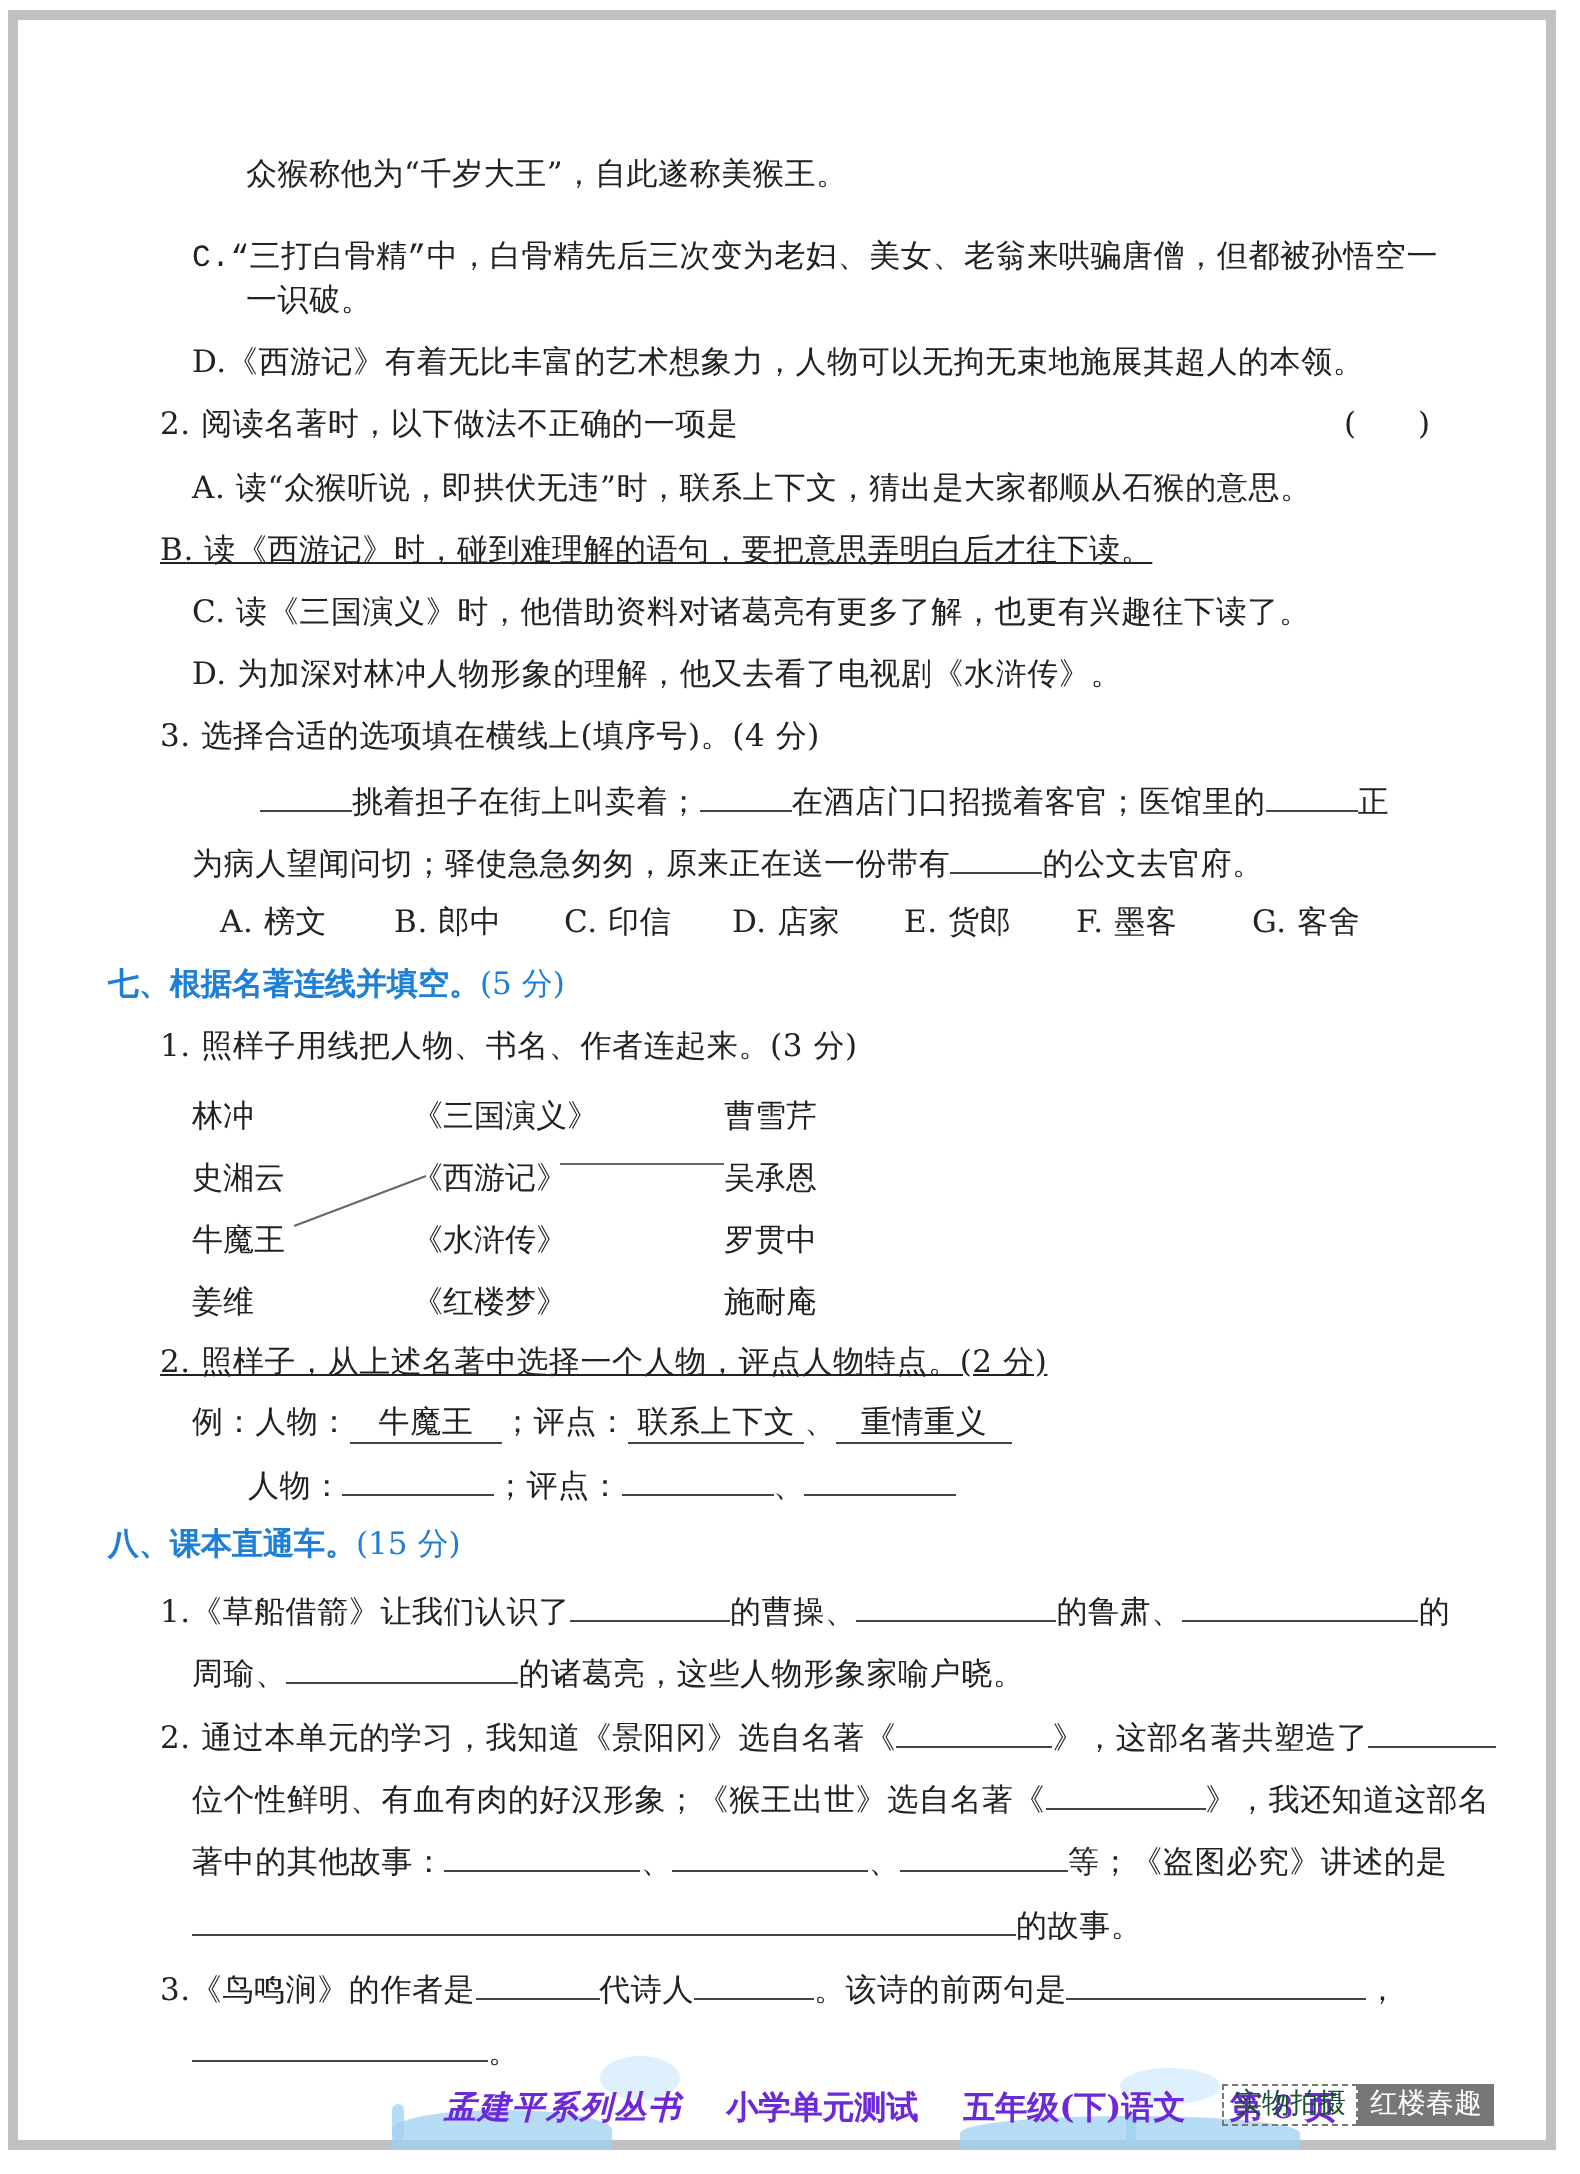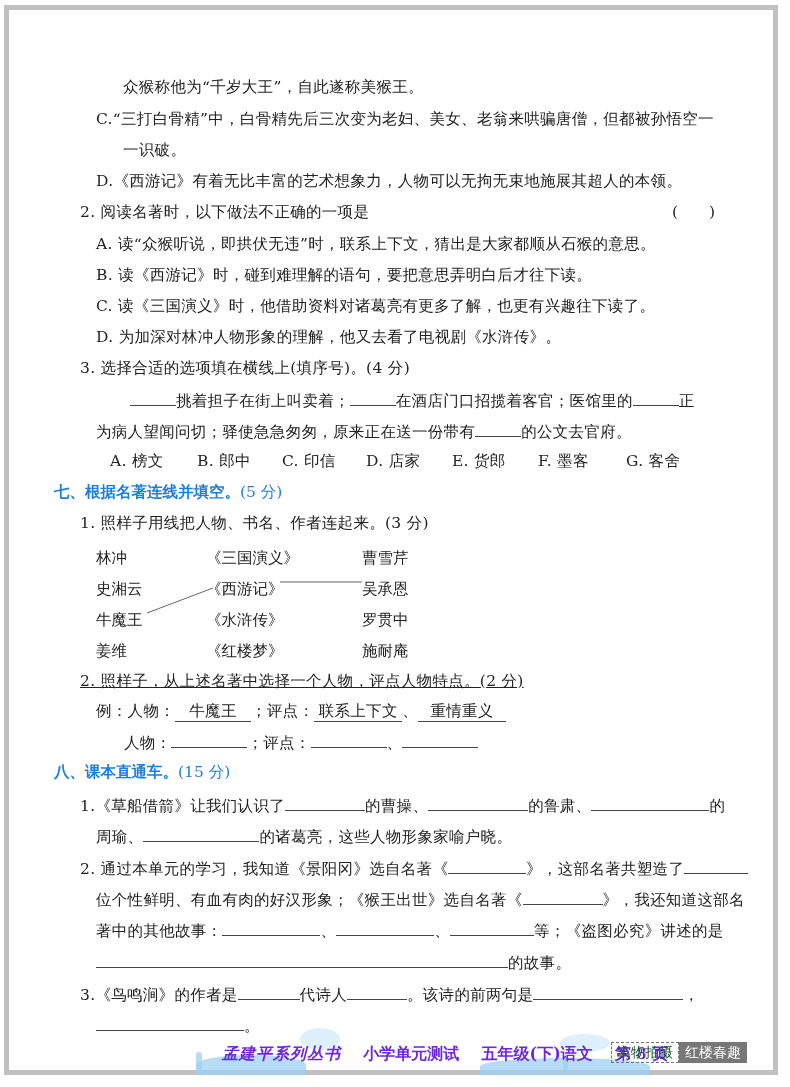--- a/index.html
+++ b/index.html
@@ -23,28 +23,28 @@
   .stamp-b { background:#777; color:#fff; padding:0 6px; line-height:21px; }
   .hill { position:absolute; background:#9fd0f2; border-radius:50% 50% 0 0; opacity:0.75; }
   .cloud { position:absolute; background:#d6ecfa; border-radius:50%; opacity:0.8; }
 </style>
 </head>
 <body>
 
 <div class="frame"></div>
 
 <div class="line" style="left:123px;top:77px;">众猴称他为“千岁大王”，自此遂称美猴王。</div>
-<div class="line" style="left:96px;top:109px;">C.“三打白骨精”中，白骨精先后三次变为老妇、美女、老翁来哄骗唐僧，但都被孙悟空一</div>
+<div class="line" style="left:96px;top:119px;font-family:Liberation Mono, monospace;">C.“三打白骨精”中，白骨精先后三次变为老妇、美女、老翁来哄骗唐僧，但都被孙悟空一</div>
 <div class="line" style="left:123px;top:140px;">一识破。</div>
 <div class="line" style="left:96px;top:171px;">D.《西游记》有着无比丰富的艺术想象力，人物可以无拘无束地施展其超人的本领。</div>
 
 <div class="line" style="left:80px;top:202px;">2. 阅读名著时，以下做法不正确的一项是</div>
 <div class="paren" style="left:672px;top:202px;">(　　)</div>
 <div class="line" style="left:96px;top:234px;">A. 读“众猴听说，即拱伏无违”时，联系上下文，猜出是大家都顺从石猴的意思。</div>
-<div class="line" style="left:96px;top:265px;">B. 读《西游记》时，碰到难理解的语句，要把意思弄明白后才往下读。</div>
+<div class="line" style="left:80px;top:265px;text-decoration:underline;">B. 读《西游记》时，碰到难理解的语句，要把意思弄明白后才往下读。</div>
 <div class="line" style="left:96px;top:296px;">C. 读《三国演义》时，他借助资料对诸葛亮有更多了解，也更有兴趣往下读了。</div>
 <div class="line" style="left:96px;top:327px;">D. 为加深对林冲人物形象的理解，他又去看了电视剧《水浒传》。</div>
 
 <div class="line" style="left:80px;top:358px;">3. 选择合适的选项填在横线上(填序号)。(4 分)</div>
 <div class="line" style="left:130px;top:389px;">
   <span class="blank" style="width:46px;"></span><span>挑着担子在街上叫卖着；</span><span class="blank" style="width:46px;"></span><span>在酒店门口招揽着客官；医馆里的</span><span class="blank" style="width:46px;"></span><span>正</span>
 </div>
 <div class="line" style="left:96px;top:420px;">
   <span>为病人望闻问切；驿使急急匆匆，原来正在送一份带有</span><span class="blank" style="width:46px;"></span><span>的公文去官府。</span>
 </div>

